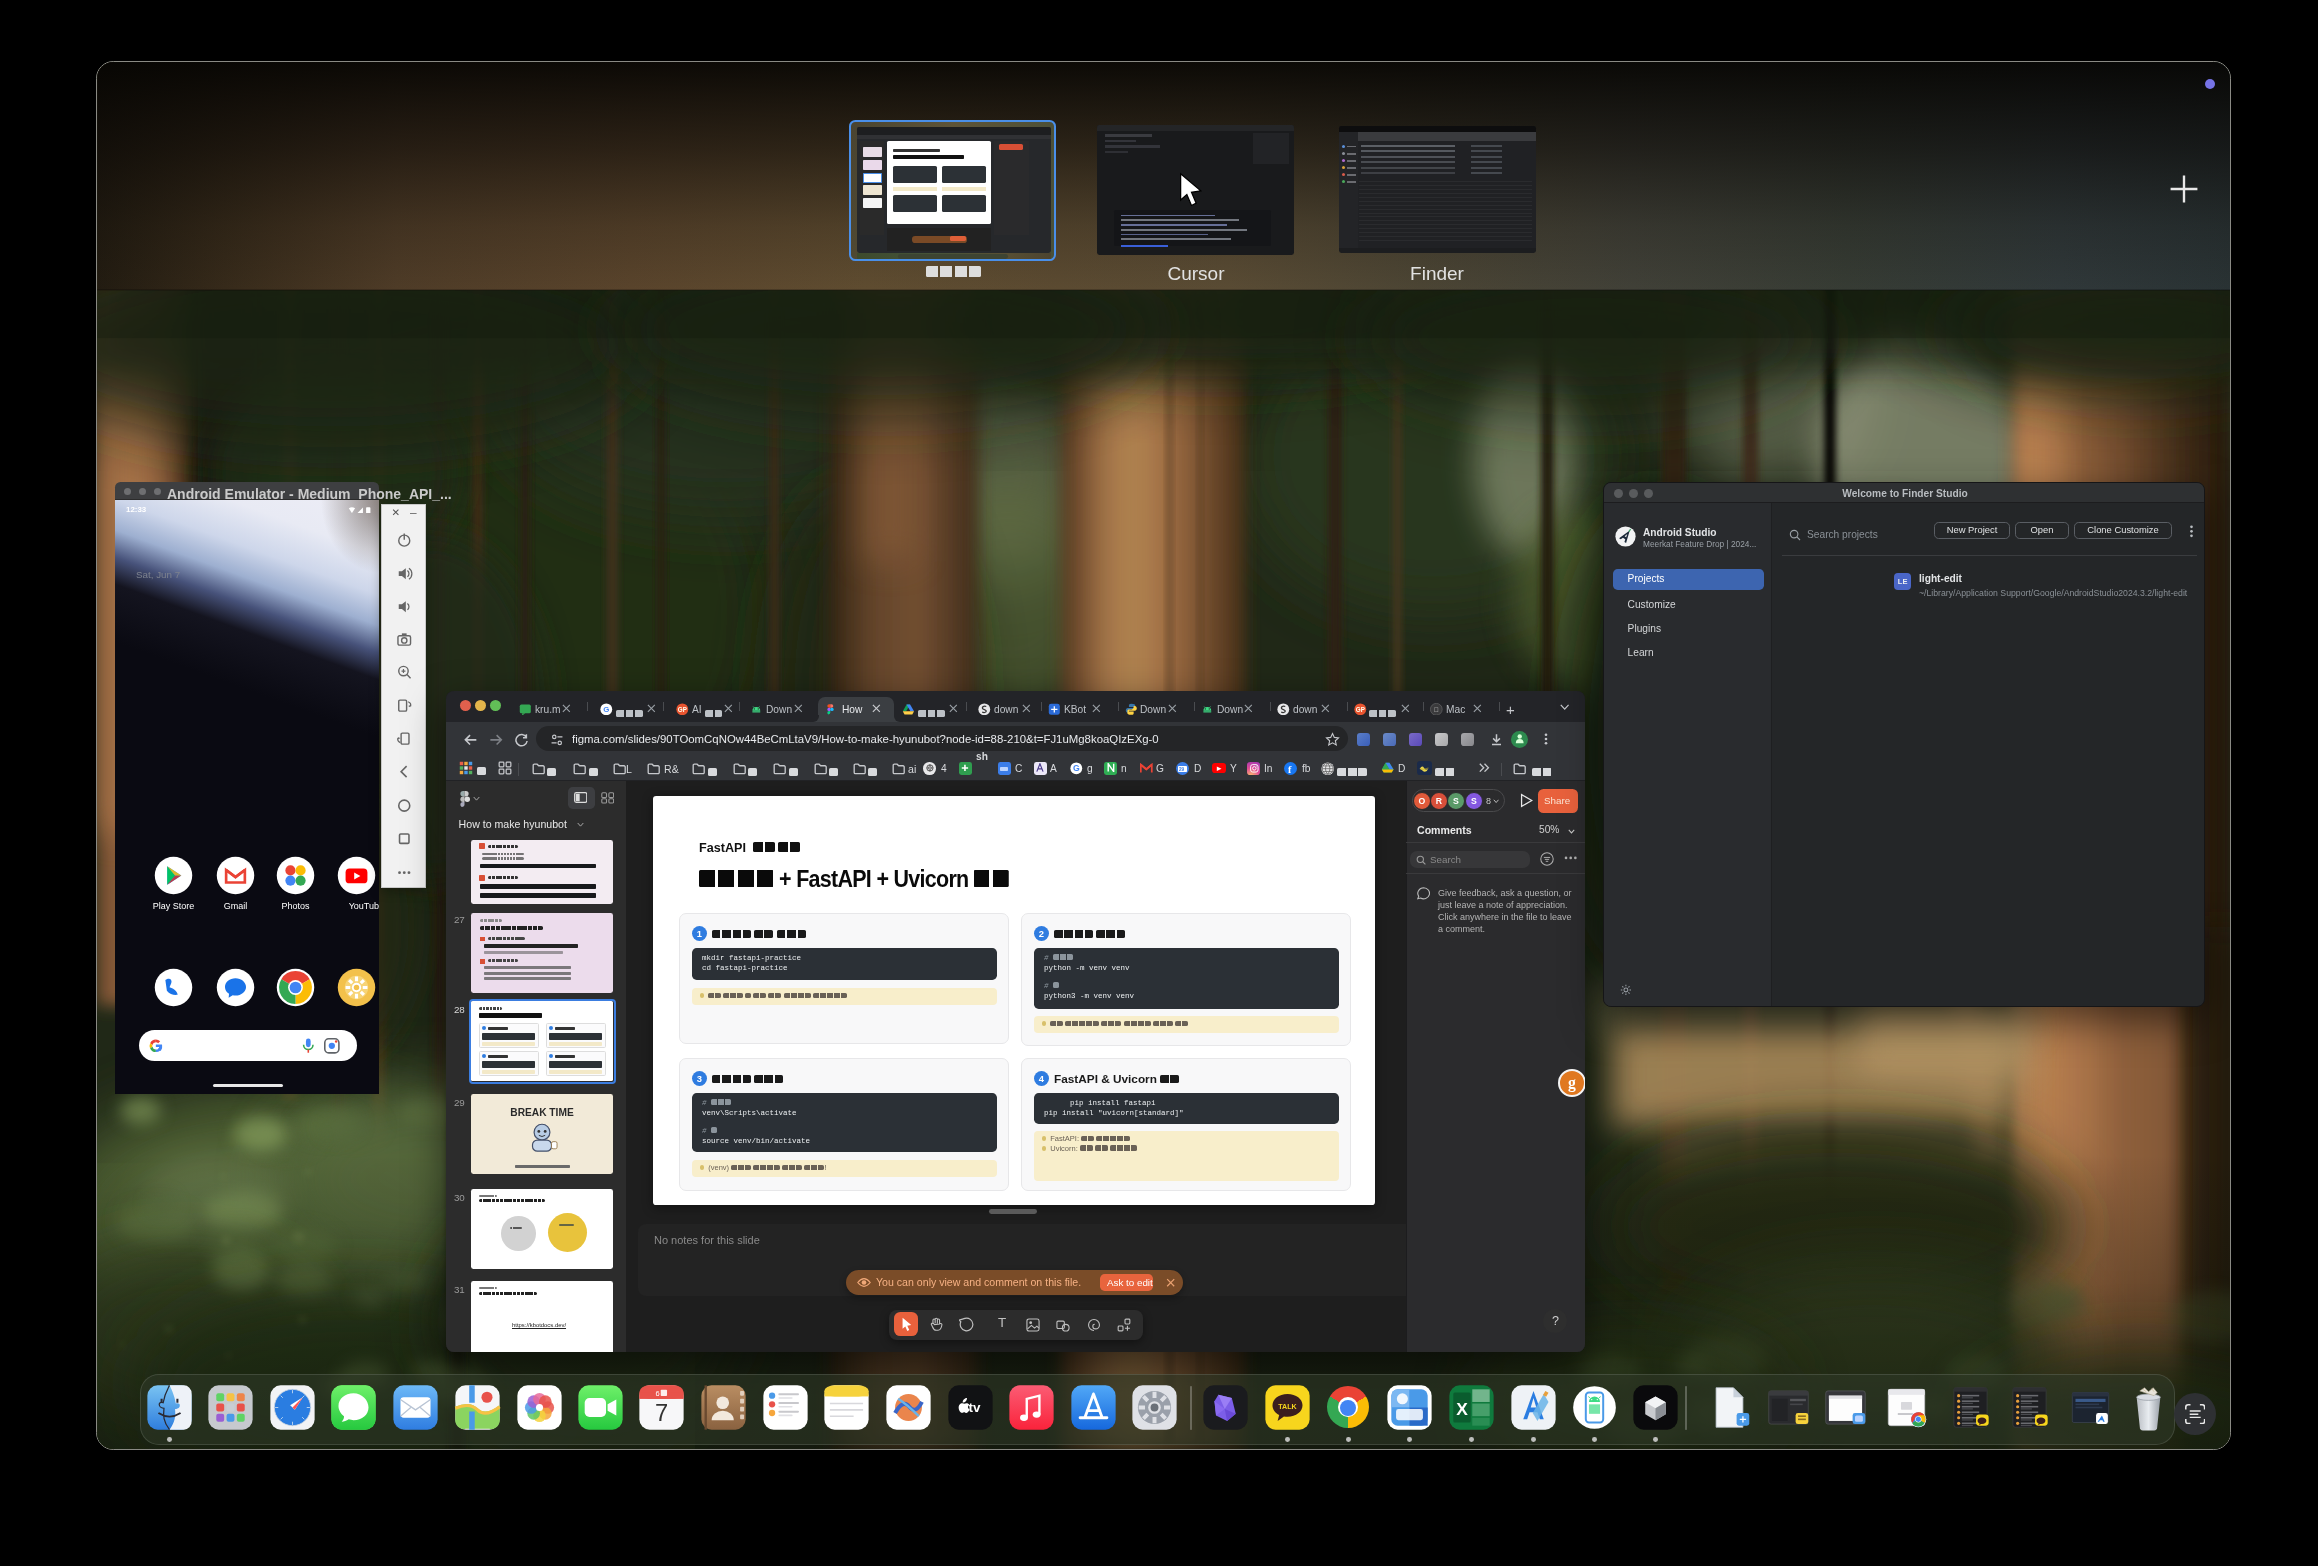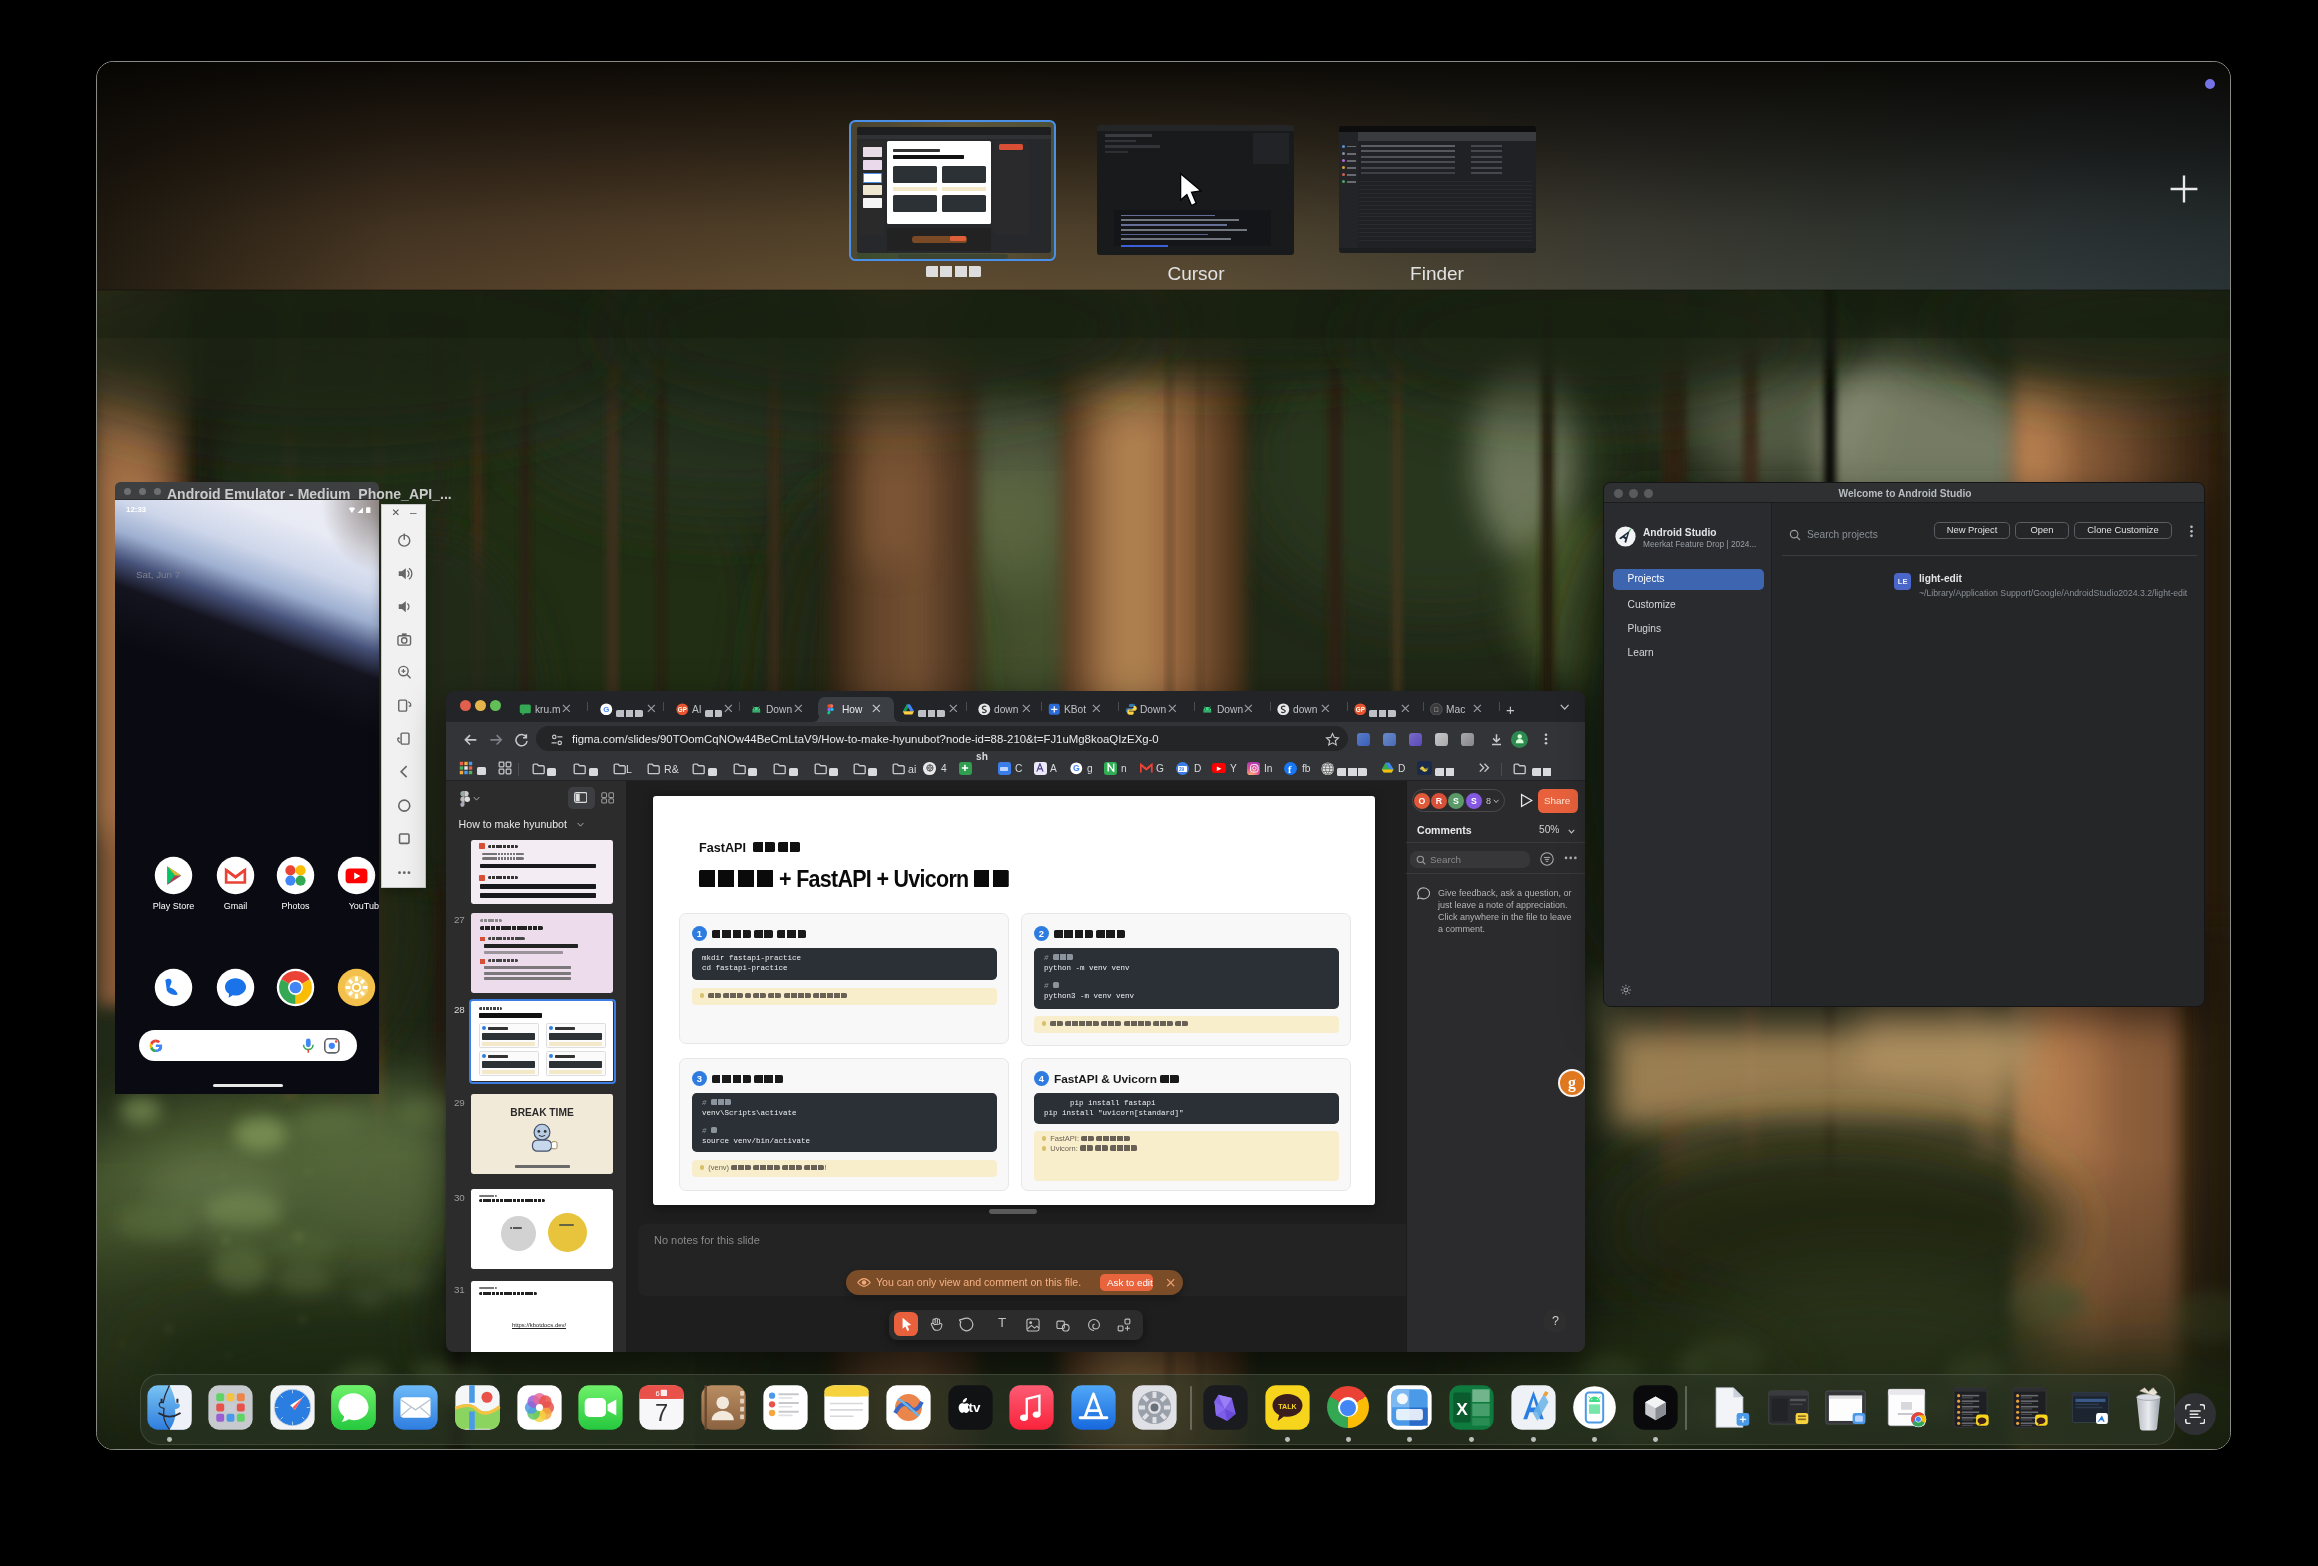--- a/index.html
+++ b/index.html
@@ -1021,21 +1021,21 @@
 <div style="position:absolute;left:992px;top:233px;font-family:Liberation Sans,sans-serif;font-size:9px;font-weight:400;color:#b4b4b4;white-space:nowrap;line-height:1.15;">a comment.</div>
 <div style="position:absolute;left:1112px;top:378px;width:28px;height:28px;border-radius:15px;background:#e07820;border:2.4px solid #f4f4f4;color:#fff;font-family:Liberation Serif;font-size:15.7px;font-weight:bold;text-align:center;line-height:24.4px;">g</div>
 <div style="position:absolute;left:1097px;top:618px;width:24.4px;height:24.4px;background:#2e2e2e;border-radius:12.6px;"></div>
 <div style="position:absolute;left:1106px;top:623px;font-family:Liberation Sans,sans-serif;font-size:12.6px;font-weight:400;color:#cfcfcf;white-space:nowrap;line-height:1.15;">?</div>
 </div>
 <div style="position:absolute;left:1506px;top:420px;width:602px;height:525px;background:#242628;border-radius:7.9px;overflow:hidden;border:0.8px solid #151517;box-shadow:0 14px 39px rgba(0,0,0,0.55);">
 <div style="position:absolute;left:0px;top:0px;width:602px;height:20.4px;background:#2e3032;border-bottom:0.8px solid #1c1c1e;"></div>
 <div style="position:absolute;left:10.2px;top:6.3px;width:8.7px;height:8.7px;border-radius:4.7px;background:#595b5d;"></div>
 <div style="position:absolute;left:25px;top:6.3px;width:8.7px;height:8.7px;border-radius:4.7px;background:#595b5d;"></div>
 <div style="position:absolute;left:40px;top:6.3px;width:8.7px;height:8.7px;border-radius:4.7px;background:#595b5d;"></div>
-<div style="position:absolute;left:0px;top:4.7px;font-family:Liberation Sans,sans-serif;font-size:10.2px;font-weight:700;color:#b8bcc0;white-space:nowrap;line-height:1.15;width:602px;text-align:center;">Welcome to Android Studio</div>
+<div style="position:absolute;left:0px;top:4.7px;font-family:Liberation Sans,sans-serif;font-size:10.2px;font-weight:700;color:#b8bcc0;white-space:nowrap;line-height:1.15;width:602px;text-align:center;">Welcome to Finder Studio</div>
 <div style="position:absolute;left:0px;top:20.4px;width:168px;height:504px;background:#292b2e;border-right:0.8px solid #1e1f21;"></div>
 <svg style="position:absolute;left:11px;top:43px;width:21px;height:21px;" viewBox="0 0 27 27">
         <circle cx="13.5" cy="13.5" r="13" fill="#f2f3f4"></circle>
         <g transform="rotate(35 13.5 13.5)">
           <path d="M13.5,4 L19,20 h-2.6 l-1.1,-3.4 h-3.6 L10.6,20 H8 Z M13.5,9.5 l-1.2,4.3 h2.4 Z" fill="#1b2a3a"></path>
           <path d="M13.5,2 v4" stroke="#3ea56a" stroke-width="1.6"></path>
         </g>
       </svg>
 <div style="position:absolute;left:39px;top:44px;font-family:Liberation Sans,sans-serif;font-size:10.2px;font-weight:600;color:#e2e4e6;white-space:nowrap;line-height:1.15;">Android Studio</div>
 <div style="position:absolute;left:39px;top:57px;font-family:Liberation Sans,sans-serif;font-size:8.3px;font-weight:400;color:#9aa0a6;white-space:nowrap;line-height:1.15;">Meerkat Feature Drop | 2024...</div>

